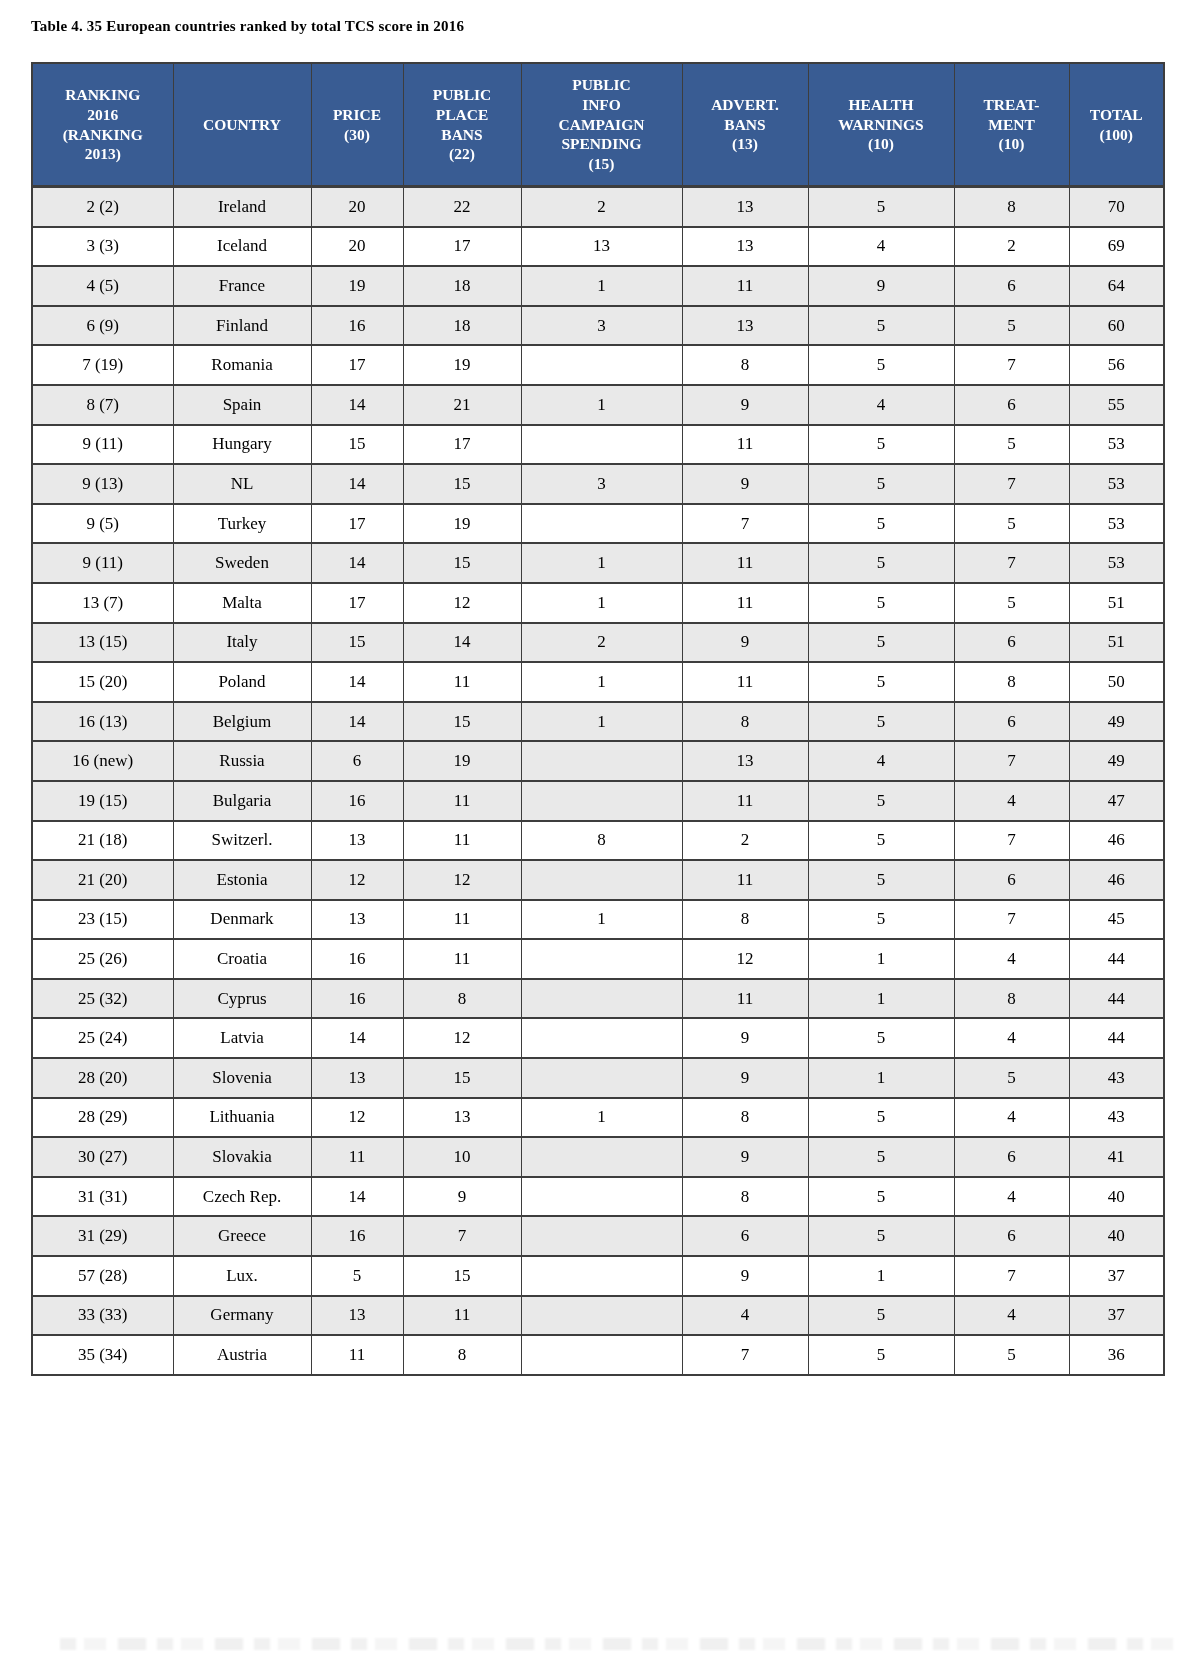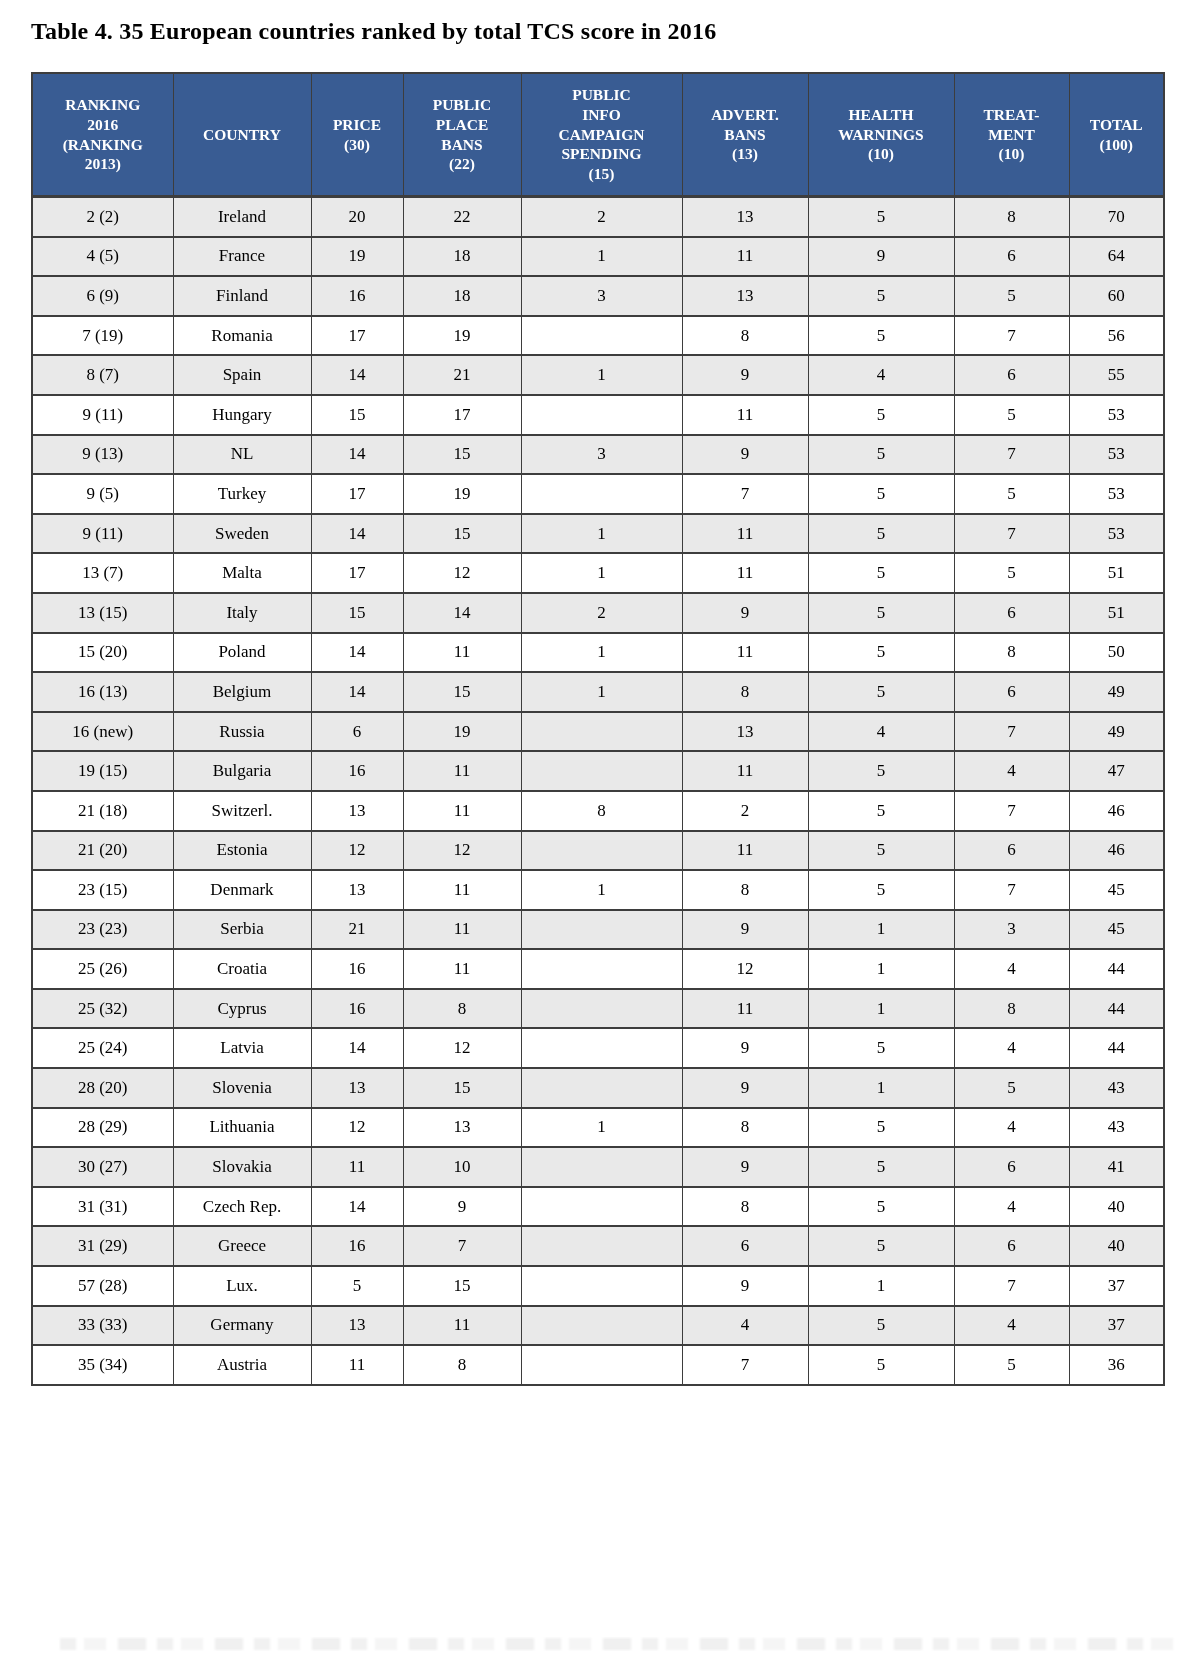--- a/index.html
+++ b/index.html
@@ -7,21 +7,21 @@
     padding: 0;
     background: #ffffff;
     width: 1200px;
     height: 1656px;
     overflow: hidden;
     font-family: "Liberation Serif", "DejaVu Serif", serif;
     color: #000;
     position: relative;
   }
   .page-title {
-    font-size: 24px;
+    font-size: 15px;
     font-weight: bold;
     margin: 18px 0 0 31px;
     letter-spacing: 0.2px;
   }
   table.tcs-table {
     border-collapse: collapse;
     table-layout: fixed;
     width: 1132px;
     margin: 27px 0 16px 31px;
     border: 2px solid #3d3d3d;
@@ -122,20 +122,31 @@
         <td>2 (2)</td>
         <td>Ireland</td>
         <td>20</td>
         <td>22</td>
         <td>2</td>
         <td>13</td>
         <td>5</td>
         <td>8</td>
         <td>70</td>
       </tr>
+      <tr>
+        <td>3 (3)</td>
+        <td>Iceland</td>
+        <td>20</td>
+        <td>17</td>
+        <td>13</td>
+        <td>13</td>
+        <td>4</td>
+        <td>2</td>
+        <td>69</td>
+      </tr>
       <tr class="alt">
         <td>4 (5)</td>
         <td>France</td>
         <td>19</td>
         <td>18</td>
         <td>1</td>
         <td>11</td>
         <td>9</td>
         <td>6</td>
         <td>64</td>
@@ -307,31 +318,20 @@
       </tr>
       <tr>
         <td>23 (15)</td>
         <td>Denmark</td>
         <td>13</td>
         <td>11</td>
         <td>1</td>
         <td>8</td>
         <td>5</td>
         <td>7</td>
-        <td>45</td>
-      </tr>
-      <tr class="alt">
-        <td>23 (23)</td>
-        <td>Serbia</td>
-        <td>21</td>
-        <td>11</td>
-        <td></td>
-        <td>9</td>
-        <td>1</td>
-        <td>3</td>
         <td>45</td>
       </tr>
       <tr>
         <td>25 (26)</td>
         <td>Croatia</td>
         <td>16</td>
         <td>11</td>
         <td></td>
         <td>12</td>
         <td>1</td>

